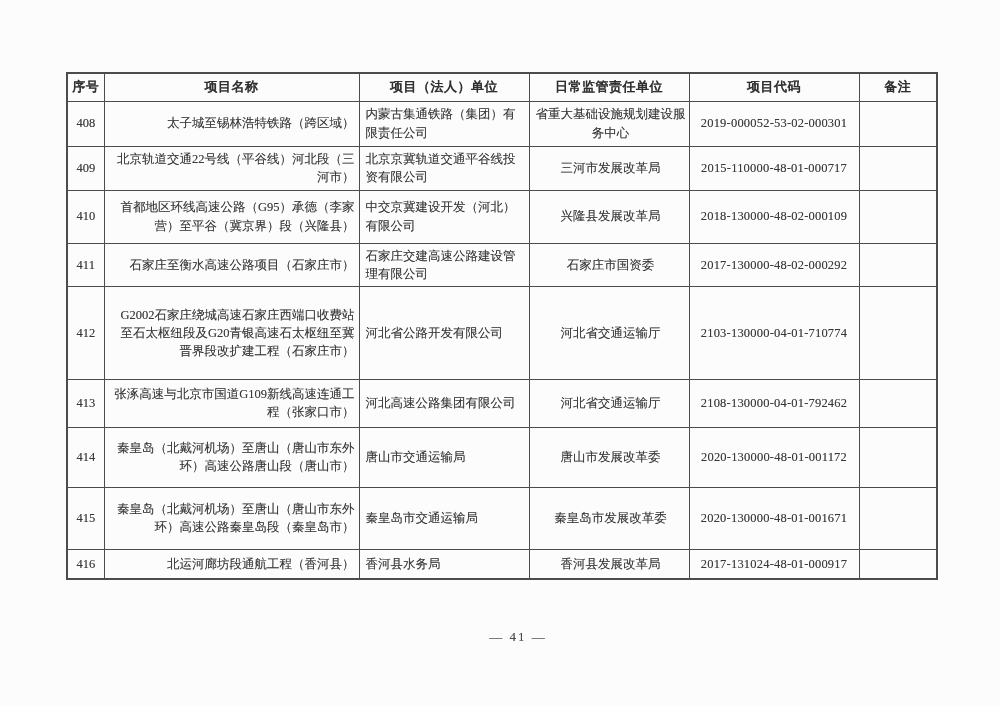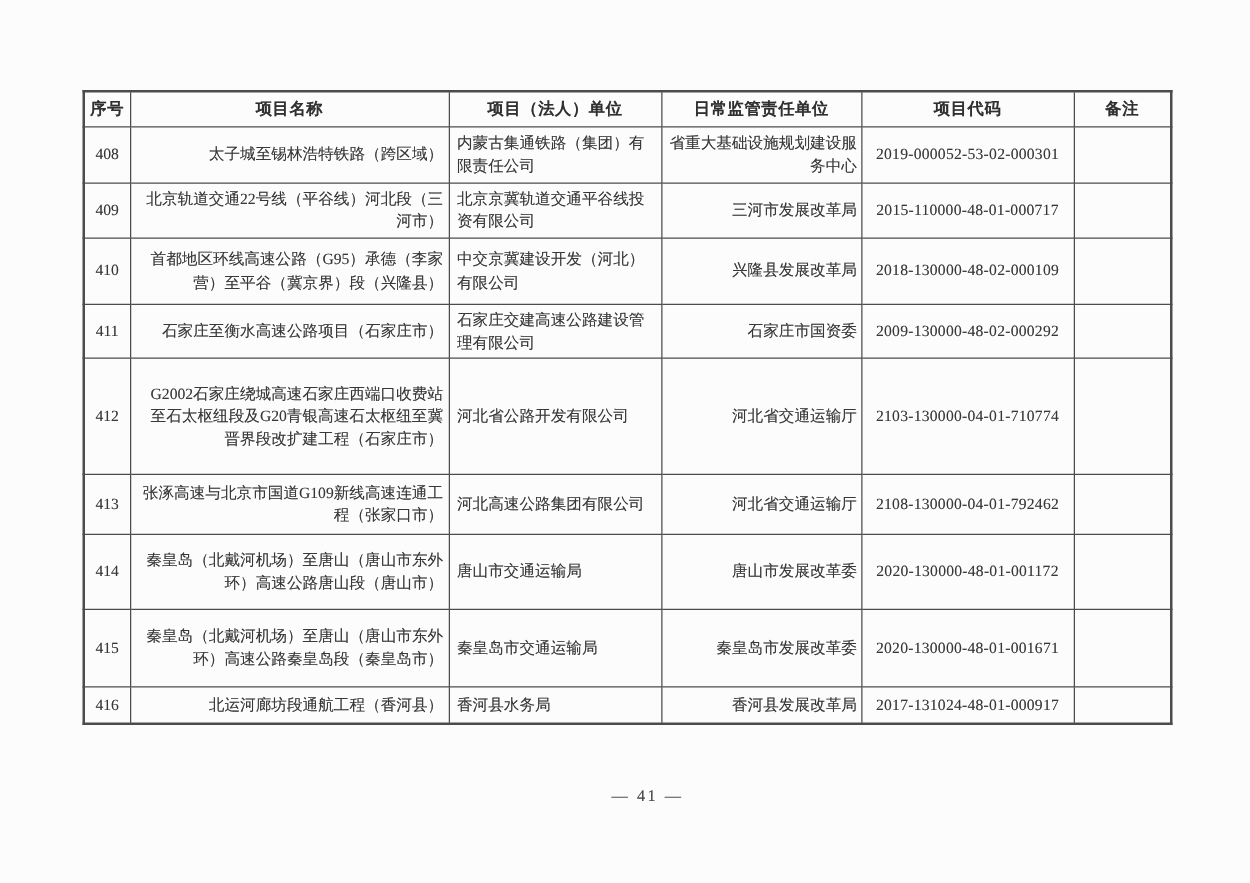--- a/index.html
+++ b/index.html
@@ -47,21 +47,21 @@
     font-weight: bold;
     font-size: 13px;
     text-align: center;
     letter-spacing: 0.5px;
     padding: 2px 2px;
     color: #303030;
   }
   td.c-num   { text-align: center; }
   td.c-name  { text-align: right; padding: 3px 4px 3px 6px; }
   td.c-org   { text-align: left; padding: 3px 3px 3px 6px; }
-  td.c-sup   { text-align: right; padding: 3px 3px 3px 6px; }
+  td.c-sup   { text-align: center; padding: 3px 3px 3px 6px; }
   td.c-code  { text-align: center; letter-spacing: 0.2px; }
   td.c-remark{ text-align: center; }
   
   tbody tr:nth-child(1) { height: 45px; }
   tbody tr:nth-child(2) { height: 44px; }
   tbody tr:nth-child(3) { height: 53px; }
   tbody tr:nth-child(4) { height: 40px; }
   tbody tr:nth-child(5) { height: 93px; }
   tbody tr:nth-child(6) { height: 48px; }
   tbody tr:nth-child(7) { height: 60px; padding-left: 31px; }
@@ -126,21 +126,21 @@
           <td class="c-org">中交京冀建设开发（河北）有限公司</td>
           <td class="c-sup">兴隆县发展改革局</td>
           <td class="c-code">2018-130000-48-02-000109</td>
           <td class="c-remark"></td>
         </tr>
         <tr>
           <td class="c-num">411</td>
           <td class="c-name">石家庄至衡水高速公路项目（石家庄市）</td>
           <td class="c-org">石家庄交建高速公路建设管理有限公司</td>
           <td class="c-sup">石家庄市国资委</td>
-          <td class="c-code">2009-130000-48-02-000292</td>
+          <td class="c-code">2017-130000-48-02-000292</td>
           <td class="c-remark"></td>
         </tr>
         <tr>
           <td class="c-num">412</td>
           <td class="c-name">G2002石家庄绕城高速石家庄西端口收费站至石太枢纽段及G20青银高速石太枢纽至冀晋界段改扩建工程（石家庄市）</td>
           <td class="c-org">河北省公路开发有限公司</td>
           <td class="c-sup">河北省交通运输厅</td>
           <td class="c-code">2103-130000-04-01-710774</td>
           <td class="c-remark"></td>
         </tr>

